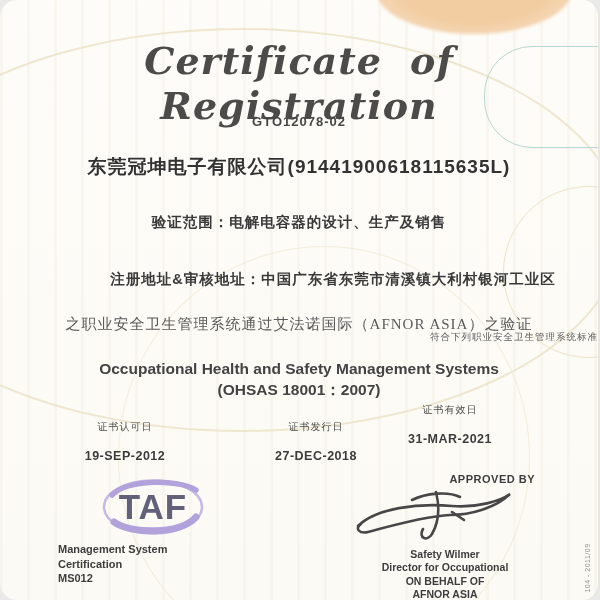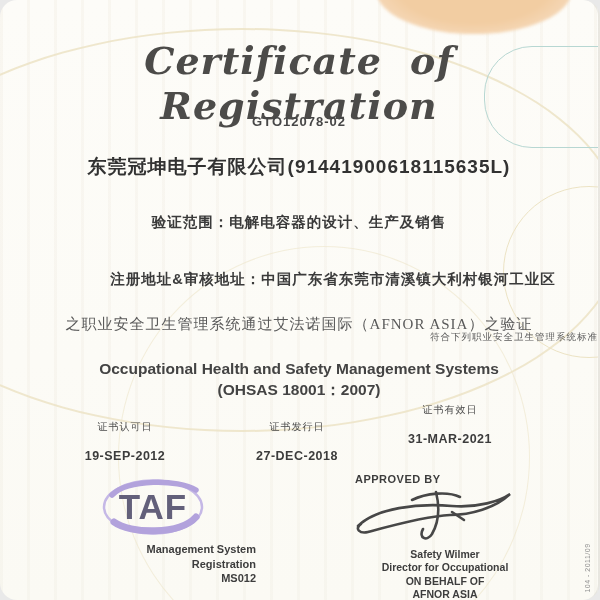--- a/index.html
+++ b/index.html
@@ -60,28 +60,28 @@
   .address{top:270px;font-size:14.5px;font-weight:bold;color:#3a3a3a;letter-spacing:1px;margin-left:34px;}
   .stmt1{top:315px;font-size:15px;color:#5a5a5a;font-family:"Liberation Serif", serif;letter-spacing:1px;}
   .stmt2{top:331px;font-size:9.5px;color:#5a5a5a;font-family:"Liberation Serif", serif;letter-spacing:1px;text-align:right;}
   .std1{top:360px;font-size:15.5px;font-weight:bold;color:#434343;}
   .std2{top:380px;font-size:15.5px;font-weight:bold;color:#434343;}
   
   .date-col{position:absolute;width:170px;text-align:center;}
   .date-col .dlabel{font-size:10px;color:#4c4c4c;font-family:"Liberation Serif", serif;letter-spacing:1px;}
   .date-col .dvalue{margin-top:15px;font-size:12.5px;font-weight:bold;color:#3c3c3c;letter-spacing:0.5px;}
   .dc1{left:40px;top:420px;}
-  .dc2{left:212px;top:420px;}
+  .dc2{left:231px;top:420px;}
   .dc3{left:365px;top:403px;}
   
   .taf-logo{position:absolute;left:100px;top:477px;width:106px;height:60px;}
-  .taf-text{position:absolute;left:76px;top:542px;width:180px;text-align:right;
+  .taf-text{position:absolute;left:58px;top:542px;width:180px;text-align:left;
             font-size:11px;font-weight:bold;color:#3d3d3d;line-height:1.32;}
   
-  .approved-by{position:absolute;left:355px;top:473px;width:180px;text-align:left;
+  .approved-by{position:absolute;left:355px;top:473px;width:180px;text-align:right;
                font-size:11px;font-weight:bold;color:#3d3d3d;letter-spacing:0.5px;}
   .signature{position:absolute;left:352px;top:484px;width:170px;height:58px;}
   .signatory{position:absolute;left:350px;top:548px;width:190px;text-align:center;
              font-size:10.5px;font-weight:bold;color:#3d3d3d;line-height:1.28;}
   
   .side-code{
     position:absolute;left:558px;top:562px;width:64px;height:12px;
     transform:rotate(-90deg);
     font-size:7px;color:#8f8f8f;text-align:center;letter-spacing:0.5px;
   }
@@ -121,21 +121,21 @@
   </div>
 
   <svg class="taf-logo" viewBox="0 0 106 60">
     <ellipse cx="53" cy="30" rx="49" ry="26.5" fill="none" stroke="#c5b8e6" stroke-width="2.5"></ellipse>
     <path d="M14,45 C30,57 80,58 96,40" fill="none" stroke="#b2a2dc" stroke-width="7" stroke-linecap="round"></path>
     <path d="M96,13 C78,2 28,2 12,18" fill="none" stroke="#b2a2dc" stroke-width="5.5" stroke-linecap="round"></path>
     <text x="53" y="42" text-anchor="middle" font-family="Liberation Sans, sans-serif" font-size="35" font-weight="bold" fill="#63607a" letter-spacing="1">TAF</text>
   </svg>
   <div class="taf-text">
     <div>Management System</div>
-    <div>Registration</div>
+    <div>Certification</div>
     <div>MS012</div>
   </div>
 
   <div class="approved-by">APPROVED BY</div>
   <svg class="signature" viewBox="0 0 170 58">
     <g fill="none" stroke="#474747" stroke-width="2.6" stroke-linecap="round">
       <path d="M84,8 C87,20 88,36 80,50 C75,58 66,54 71,45"></path>
       <path d="M60,16 C74,9 96,7 108,13"></path>
       <path d="M6,42 C24,24 66,19 100,22 C126,24 148,17 158,10 C144,24 118,31 98,31 C74,32 38,42 16,48 C8,50 2,45 9,40"></path>
       <path d="M100,28 L112,36"></path>

